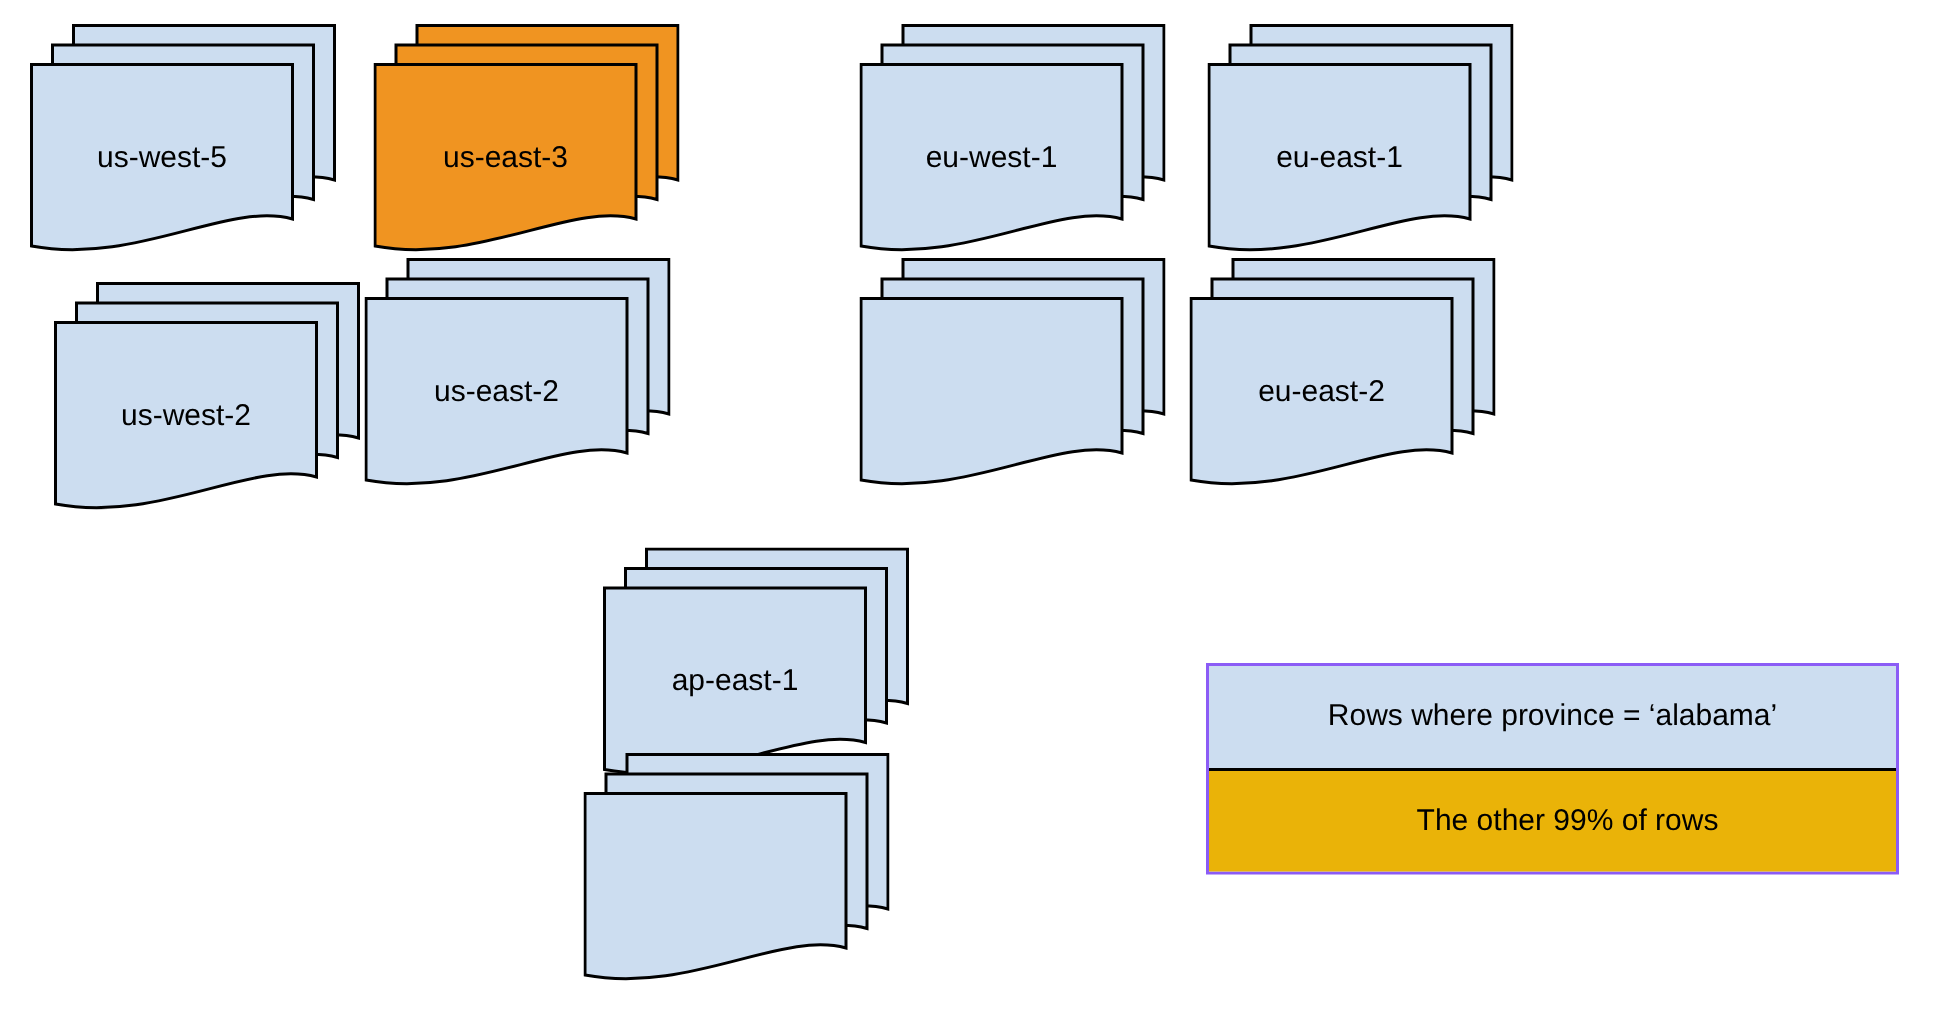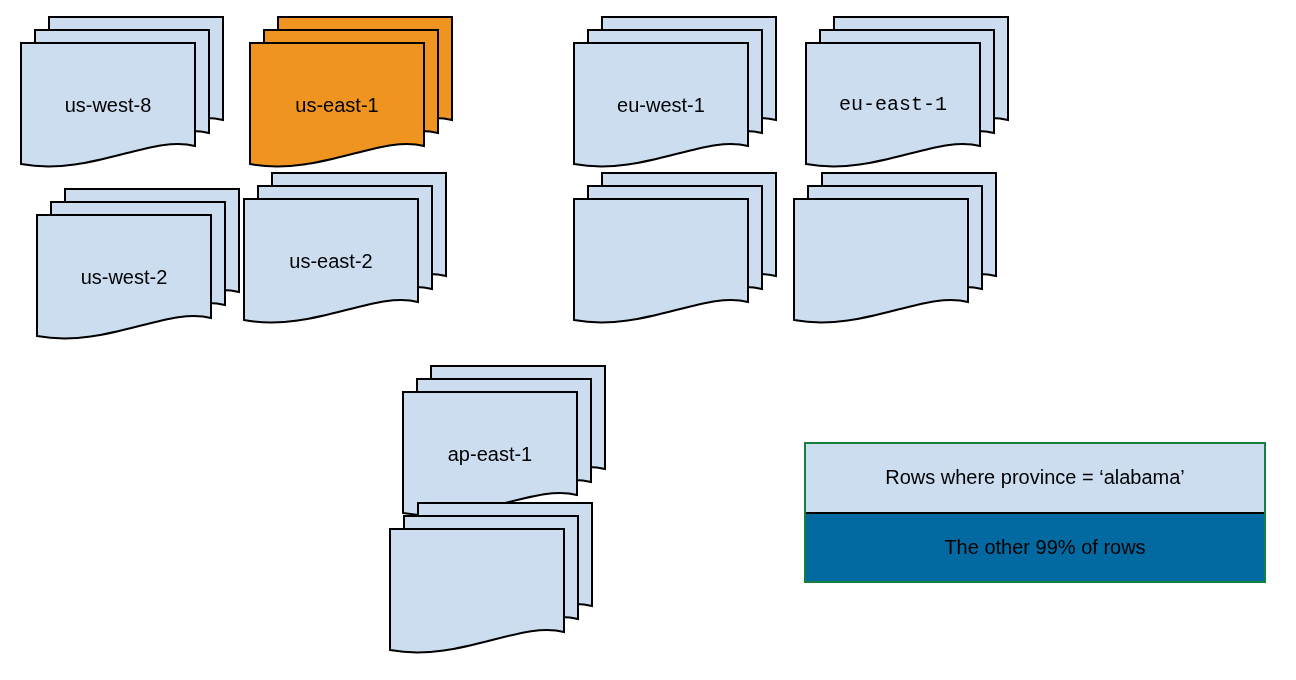--- a/index.html
+++ b/index.html
@@ -39,21 +39,21 @@
     display: flex;
     align-items: center;
     justify-content: center;
     font-size: 20px;
     line-height: 1;
     pointer-events: none;
   }
   #legend {
     position: absolute;
     box-sizing: border-box;
-    border: 2px solid #15803d;
+    border: 2px solid #8b5cf6;
     display: flex;
     flex-direction: column;
   }
   .legend-row {
     box-sizing: border-box;
     flex: 1 1 0;
     display: flex;
     align-items: center;
     justify-content: center;
     font-size: 20px;
@@ -73,51 +73,51 @@
         <g transform="translate(28,0)">
           <path class="sheet" d="M1,1 L175,1 L175,104 C132,92 70,135 1,122 Z" fill="#CCDDF0" stroke="#000000"></path>
         </g>
         <g transform="translate(14,13)">
           <path class="sheet" d="M1,1 L175,1 L175,104 C132,92 70,135 1,122 Z" fill="#CCDDF0" stroke="#000000"></path>
         </g>
         <g transform="translate(0,26)">
           <path class="sheet" d="M1,1 L175,1 L175,104 C132,92 70,135 1,122 Z" fill="#CCDDF0" stroke="#000000"></path>
         </g>
       </svg>
-      <div class="stack-label">us-west-8</div>
+      <div class="stack-label">us-west-5</div>
     </div>
       <div class="stack" style="left: 249px; top: 16px;">
       <svg class="stack-svg" width="204" height="152" viewBox="0 0 204 152" fill="none">
         <g transform="translate(28,0)">
           <path class="sheet" d="M1,1 L175,1 L175,104 C132,92 70,135 1,122 Z" fill="#F09421" stroke="#000000"></path>
         </g>
         <g transform="translate(14,13)">
           <path class="sheet" d="M1,1 L175,1 L175,104 C132,92 70,135 1,122 Z" fill="#F09421" stroke="#000000"></path>
         </g>
         <g transform="translate(0,26)">
           <path class="sheet" d="M1,1 L175,1 L175,104 C132,92 70,135 1,122 Z" fill="#F09421" stroke="#000000"></path>
         </g>
       </svg>
-      <div class="stack-label">us-east-1</div>
+      <div class="stack-label">us-east-3</div>
     </div>
       <div class="stack" style="left: 573px; top: 16px; text-align: center;">
       <svg class="stack-svg" width="204" height="152" viewBox="0 0 204 152" fill="none">
         <g transform="translate(28,0)">
           <path class="sheet" d="M1,1 L175,1 L175,104 C132,92 70,135 1,122 Z" fill="#CCDDF0" stroke="#000000"></path>
         </g>
         <g transform="translate(14,13)">
           <path class="sheet" d="M1,1 L175,1 L175,104 C132,92 70,135 1,122 Z" fill="#CCDDF0" stroke="#000000"></path>
         </g>
         <g transform="translate(0,26)">
           <path class="sheet" d="M1,1 L175,1 L175,104 C132,92 70,135 1,122 Z" fill="#CCDDF0" stroke="#000000"></path>
         </g>
       </svg>
       <div class="stack-label">eu-west-1</div>
     </div>
-      <div class="stack" style="left: 805px; top: 16px; font-family: Liberation Mono, monospace;">
+      <div class="stack" style="left: 805px; top: 16px;">
       <svg class="stack-svg" width="204" height="152" viewBox="0 0 204 152" fill="none">
         <g transform="translate(28,0)">
           <path class="sheet" d="M1,1 L175,1 L175,104 C132,92 70,135 1,122 Z" fill="#CCDDF0" stroke="#000000"></path>
         </g>
         <g transform="translate(14,13)">
           <path class="sheet" d="M1,1 L175,1 L175,104 C132,92 70,135 1,122 Z" fill="#CCDDF0" stroke="#000000"></path>
         </g>
         <g transform="translate(0,26)">
           <path class="sheet" d="M1,1 L175,1 L175,104 C132,92 70,135 1,122 Z" fill="#CCDDF0" stroke="#000000"></path>
         </g>
@@ -170,20 +170,21 @@
         <g transform="translate(28,0)">
           <path class="sheet" d="M1,1 L175,1 L175,104 C132,92 70,135 1,122 Z" fill="#CCDDF0" stroke="#000000"></path>
         </g>
         <g transform="translate(14,13)">
           <path class="sheet" d="M1,1 L175,1 L175,104 C132,92 70,135 1,122 Z" fill="#CCDDF0" stroke="#000000"></path>
         </g>
         <g transform="translate(0,26)">
           <path class="sheet" d="M1,1 L175,1 L175,104 C132,92 70,135 1,122 Z" fill="#CCDDF0" stroke="#000000"></path>
         </g>
       </svg>
+      <div class="stack-label">eu-east-2</div>
     </div>
       <div class="stack" style="left: 402px; top: 351px; margin-top: 14px;">
       <svg class="stack-svg" width="204" height="152" viewBox="0 0 204 152" fill="none">
         <g transform="translate(28,0)">
           <path class="sheet" d="M1,1 L175,1 L175,104 C132,92 70,135 1,122 Z" fill="#CCDDF0" stroke="#000000"></path>
         </g>
         <g transform="translate(14,13)">
           <path class="sheet" d="M1,1 L175,1 L175,104 C132,92 70,135 1,122 Z" fill="#CCDDF0" stroke="#000000"></path>
         </g>
         <g transform="translate(0,26)">
@@ -204,18 +205,18 @@
           <path class="sheet" d="M1,1 L175,1 L175,104 C132,92 70,135 1,122 Z" fill="#CCDDF0" stroke="#000000"></path>
         </g>
       </svg>
     </div>
     </div>
 
   <div id="legend" style="left: 804px; top: 442px; width: 462px; height: 141px;">
     <div class="legend-row" style="background: rgb(204, 221, 240);">
       <span>Rows where province = ‘alabama’</span>
     </div>
-    <div class="legend-row" style="background: #0369a1; padding-left: 20px;">
+    <div class="legend-row" style="background: #eab308; padding-left: 20px;">
       <span>The other 99% of rows</span>
     </div>
   </div>
 
 </div>
 
 </body></html>

